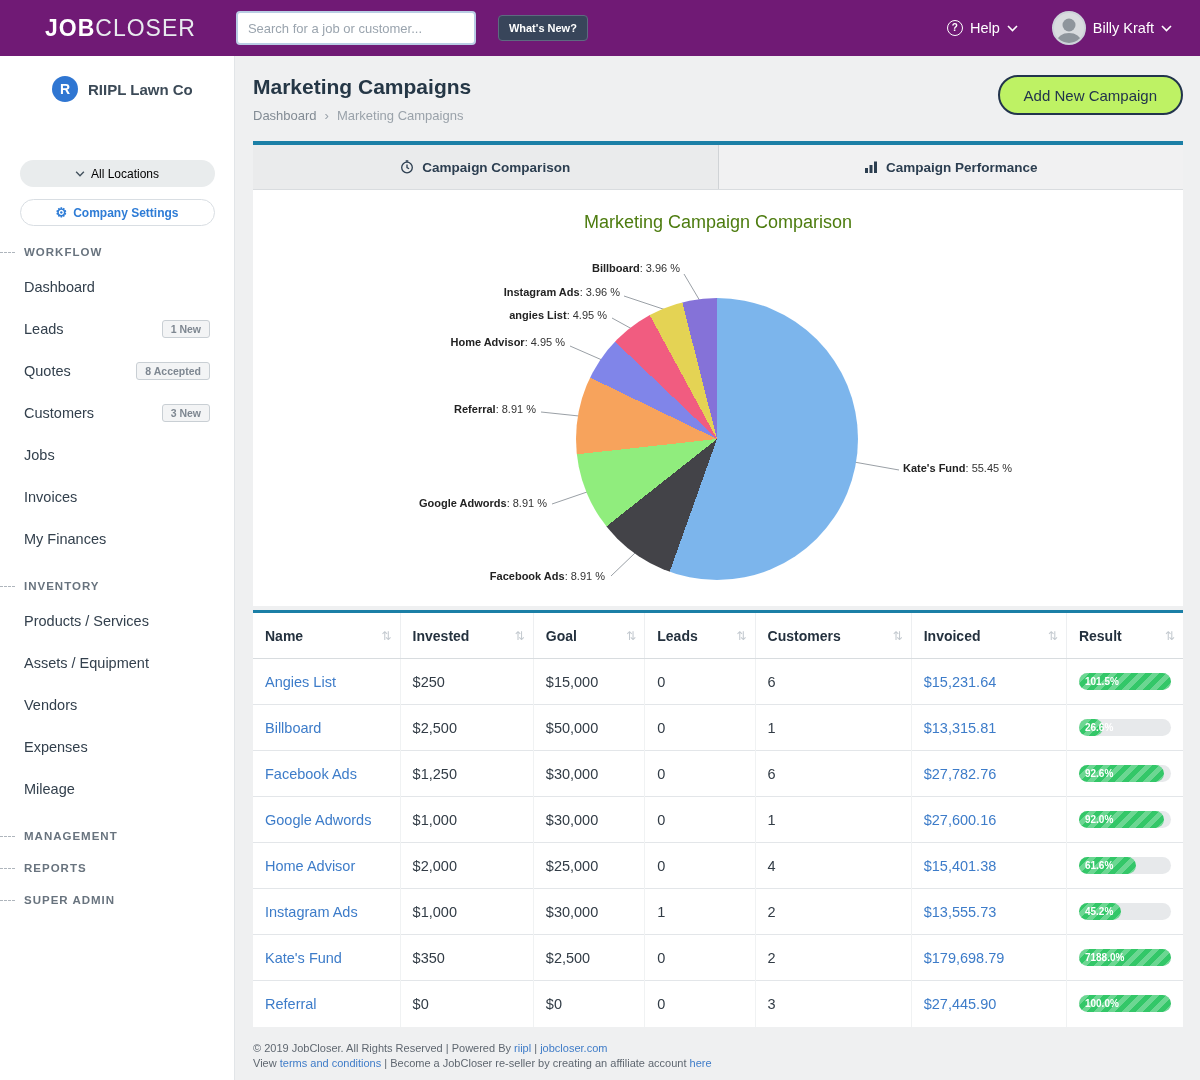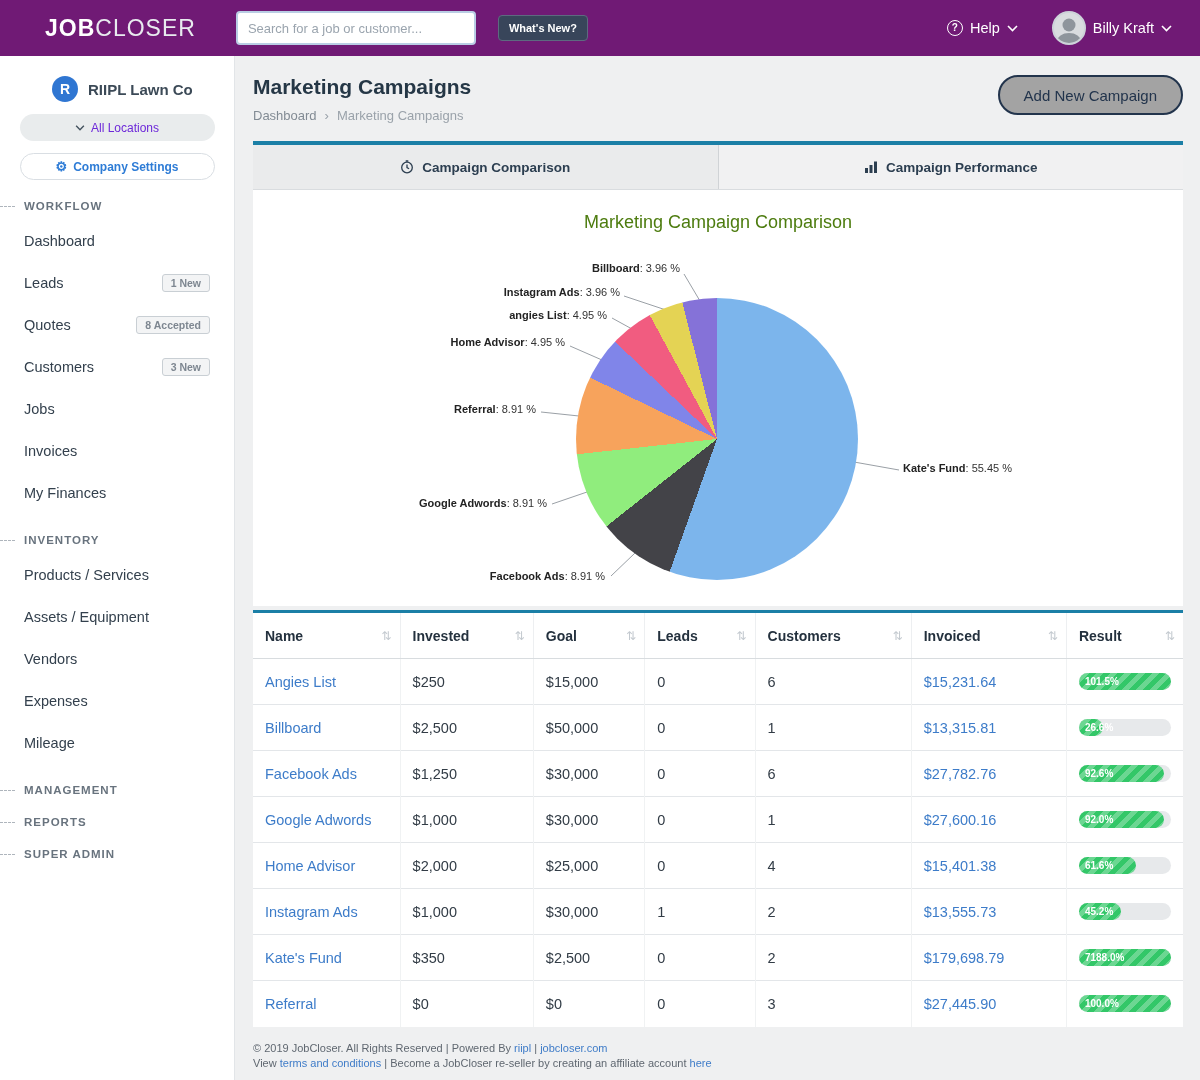--- a/index.html
+++ b/index.html
@@ -19,36 +19,36 @@
   .help, .user { display:flex; align-items:center; gap:7px; cursor:pointer; font-size:14.5px; }
   .help-icon { display:inline-block; width:16px; height:16px; border:1.4px solid #fff; border-radius:50%; font-size:10px; font-weight:bold; text-align:center; line-height:13px; }
   .avatar { width:34px; height:34px; border-radius:50%; border:2px solid #cdd3d9; background:#d9dcdf; overflow:hidden; display:inline-flex; align-items:flex-end; justify-content:center; }
   .chev svg { display:block; }
 
   
   .sidebar { position:absolute; top:56px; left:0; bottom:0; width:235px; background:#fff; border-right:1px solid #e2e5e8; }
   .company { display:flex; align-items:center; gap:10px; padding:20px 0 12px 52px; font-size:15px; font-weight:bold; color:#3c4a57; }
   .company-logo { width:26px; height:26px; border-radius:50%; background:#2f76d2; color:#fff; font-size:14px; font-weight:bold; display:inline-flex; align-items:center; justify-content:center; }
   .pill { display:flex; align-items:center; justify-content:center; gap:6px; width:195px; margin:0 auto 12px auto; height:27px; border-radius:14px; font-size:12px; cursor:pointer; font-family:"Liberation Sans",sans-serif; }
-  .loc-pill { background:#e9eced; border:none; color:#6d28d9; }
+  .loc-pill { background:#e9eced; border:none; color:#000000;margin-top:46px; }
   .settings-pill { background:#fff; border:1px solid #d9dee3; color:#2e7cd6; font-weight:bold; }
   .gear { font-size:13px; }
   .snav { }
   .nav-sec { position:relative; padding-left:24px; margin:20px 0 8px 0; font-size:11.5px; font-weight:bold; letter-spacing:1px; color:#68737e; }
   .nav-sec::before { content:""; position:absolute; left:0; top:50%; width:15px; border-top:1px dashed #aeb5bc; }
   .nav-item { position:relative; display:block; padding-left:24px; height:42px; line-height:42px; font-size:14.5px; color:#33404d; }
   .badge { position:absolute; right:24px; top:50%; transform:translateY(-50%); font-size:10.5px; font-weight:bold; color:#7e8791; background:#f3f4f5; border:1px solid #c9cfd4; border-radius:3px; padding:2px 8px; line-height:12px; }
 
   
   .content { position:absolute; top:56px; left:236px; width:964px; bottom:0; padding:19px 17px 0 17px; }
   .page-head { display:flex; justify-content:space-between; align-items:flex-start; }
   .page-title { font-size:21px; font-weight:bold; color:#253746; }
   .breadcrumb { margin-top:9px; font-size:13px; color:#9aa2aa; display:flex; gap:8px; align-items:center; }
   .breadcrumb a { color:#828b94; }
-  .add-btn { height:40px; padding:0 24px; border:2px solid #22344c; border-radius:21px; background:#a3a3a3; color:#22344c; font-size:15px; cursor:pointer; font-family:"Liberation Sans",sans-serif; }
+  .add-btn { height:40px; padding:0 24px; border:2px solid #22344c; border-radius:21px; background:#bef264; color:#22344c; font-size:15px; cursor:pointer; font-family:"Liberation Sans",sans-serif; }
 
   
   .tabs { margin-top:18px; display:flex; border-top:4px solid #1b7fa6; border-bottom:1px solid #d9dcdf; background:#f1f1f2; }
   .tab { flex:1; height:44px; display:flex; align-items:center; justify-content:center; gap:8px; font-size:13.5px; font-weight:bold; color:#2c3e50; cursor:pointer; }
   .tab.active { background:#eaebec; }
   .tab + .tab { border-left:1px solid #d0d3d6; }
 
   
   .chart-card { position:relative; width:930px; height:416px; background:#fff; }
   .chart-title { position:absolute; top:22px; left:0; width:100%; text-align:center; font-size:18px; color:#4d7c0f; }

